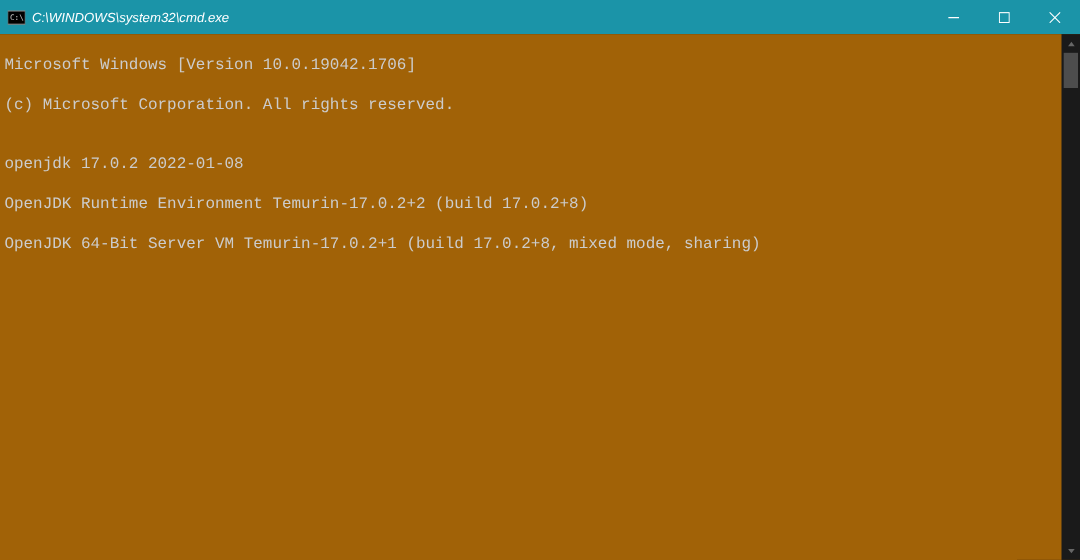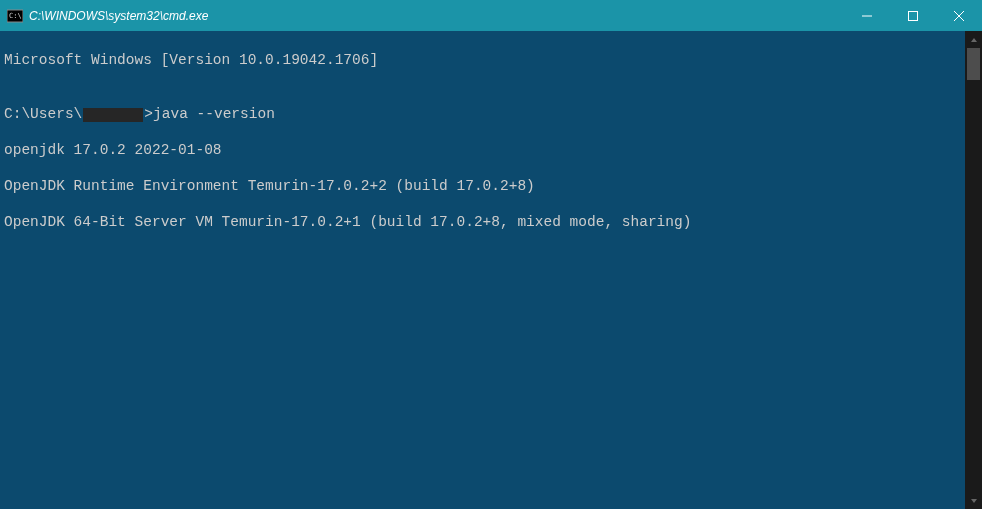--- a/index.html
+++ b/index.html
@@ -39,21 +39,21 @@
       height: 100%;
       display: flex;
       align-items: center;
       justify-content: center;
       color: #fff;
     }
     .titlebar-btn svg { display: block; }
     .terminal-wrap {
       flex: 1;
       display: flex;
-      background: #0c4a6e;
+      background: #a16207;
     }
     .terminal {
       flex: 1;
       padding: 2px 4px;
       color: #cccccc;
       font-size: 14.5px;
       line-height: 18px;
       white-space: pre;
       font-family: Consolas, "Courier New", monospace;
     }
@@ -114,22 +114,22 @@
           <line x1="0" y1="0" x2="10" y2="10" stroke="#fff" stroke-width="1"></line>
           <line x1="10" y1="0" x2="0" y2="10" stroke="#fff" stroke-width="1"></line>
         </svg>
     </div>
   </div>
 </div>
 
 <div class="terminal-wrap">
   <div class="terminal">
 <span class="line">Microsoft Windows [Version 10.0.19042.1706]</span>
+<span class="line">(c) Microsoft Corporation. All rights reserved.</span>
 <span class="line"></span>
-<span class="line"><span>C:\Users\</span><span class="redact"></span><span>&gt;java --version</span></span>
 <span class="line">openjdk 17.0.2 2022-01-08</span>
 <span class="line">OpenJDK Runtime Environment Temurin-17.0.2+2 (build 17.0.2+8)</span>
 <span class="line">OpenJDK 64-Bit Server VM Temurin-17.0.2+1 (build 17.0.2+8, mixed mode, sharing)</span>
 <span class="line"></span>
   </div>
   <div class="scrollbar">
     <div class="scroll-arrow">
       <svg width="8" height="8" viewBox="0 0 8 8">
           <polygon points="4,2 7,6 1,6" fill="#666"></polygon>
         </svg>

